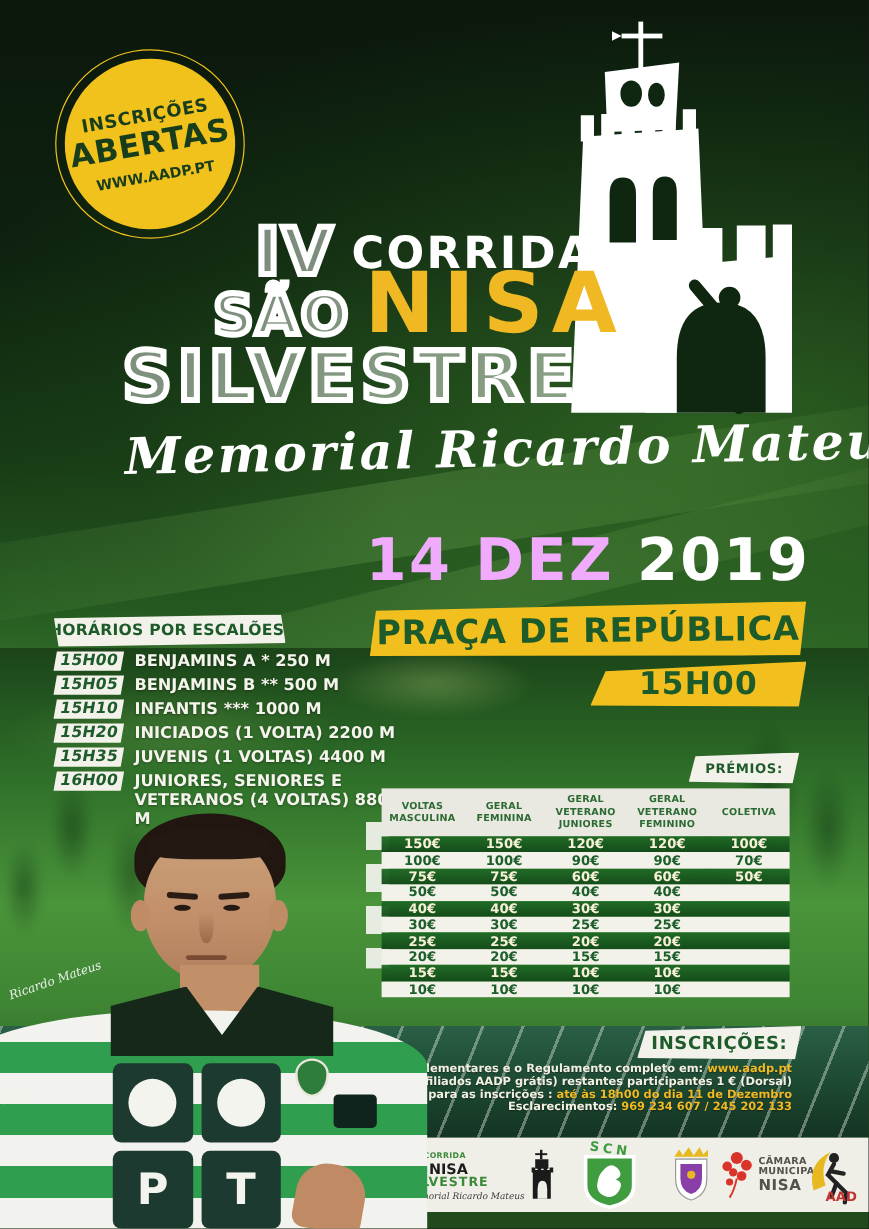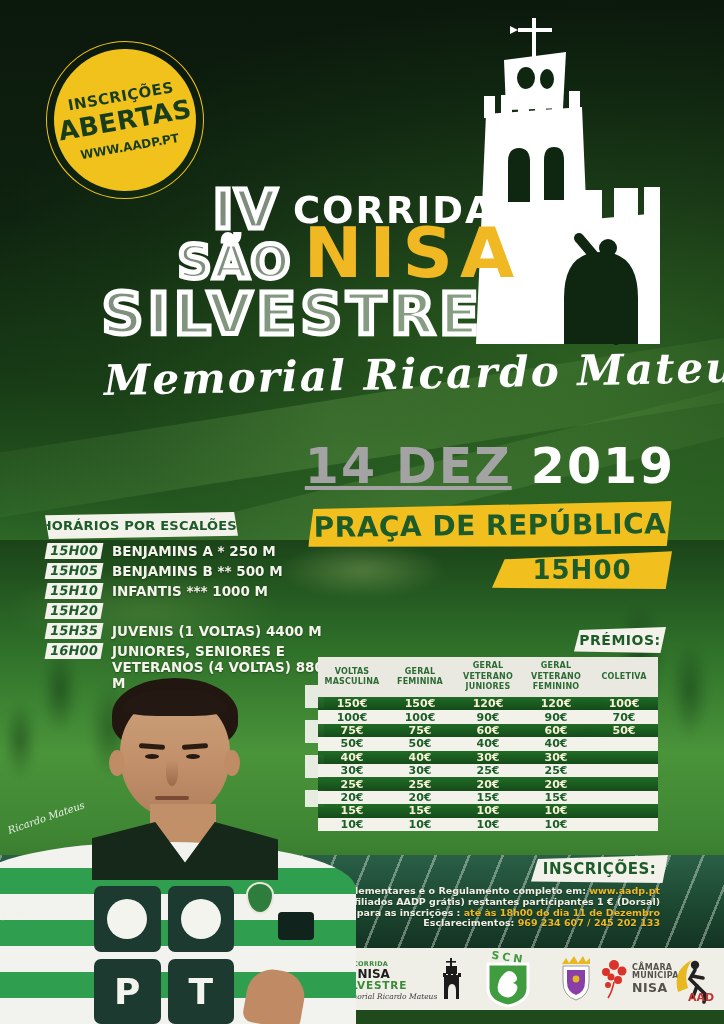--- a/index.html
+++ b/index.html
@@ -56,36 +56,36 @@
   .w-corrida{font-size:37px;font-weight:900;color:#fff;letter-spacing:2px;line-height:1;}
   .w-sao{font-size:46px;letter-spacing:2px;padding-bottom:3px;}
   .w-nisa{font-size:70px;font-weight:900;color:#f0b822;letter-spacing:7px;line-height:1;}
   .w-silvestre{font-size:57px;letter-spacing:5px;}
   .memorial{position:absolute;left:104px;top:350px;width:580px;
     font-family:"DejaVu Serif","Liberation Serif",serif;font-style:italic;font-weight:bold;
     font-size:42px;color:#fff;letter-spacing:2px;transform:rotate(-1.2deg);white-space:nowrap;}
   
   .date-line{position:absolute;left:300px;top:442px;width:380px;text-align:center;
     font-size:49px;font-weight:900;letter-spacing:2px;line-height:1;white-space:nowrap;}
-  .date-line .d1{color:#a3a3a3;text-decoration:underline;}
+  .date-line .d1{color:#f0abfc;}
   .date-line .d2{color:#fff;}
   .banner{position:absolute;background:#f2c01e;display:flex;align-items:center;justify-content:center;}
   .loc-banner{left:308px;top:503px;width:364px;height:45px;
     clip-path:polygon(1.5% 9%,100% 0%,98.5% 100%,0% 93%);transform:rotate(-.6deg);}
   .loc-banner span{font-size:28px;font-weight:900;color:#1d5b2a;letter-spacing:.5px;white-space:nowrap;}
   .time-banner{left:492px;top:550px;width:180px;height:39px;
     clip-path:polygon(7% 24%,100% 3%,96.5% 100%,0% 97%);}
   .time-banner span{font-size:26px;font-weight:900;color:#1d5b2a;letter-spacing:1px;}
   .white-banner{position:absolute;background:#f3f2ea;display:flex;align-items:center;justify-content:center;}
   .sched-banner{left:45px;top:512px;width:193px;height:27px;
     clip-path:polygon(0% 12%,98% 0%,100% 88%,2% 100%);}
   .sched-banner span{font-size:13px;font-weight:800;color:#1d5b2a;letter-spacing:.2px;white-space:nowrap;}
   .premios-banner{left:574px;top:627px;width:92px;height:26px;
     clip-path:polygon(6% 12%,100% 0%,94% 100%,0% 94%);}
-  .premios-banner span{font-size:14px;font-weight:900;color:#1d5b2a;letter-spacing:.5px;}
+  .premios-banner span{font-size:11px;font-weight:900;color:#1d5b2a;letter-spacing:.5px;}
   .insc-banner{left:531px;top:855px;width:137px;height:28px;
     clip-path:polygon(5% 14%,100% 0%,96% 100%,0% 95%);}
   .insc-banner span{font-size:15px;font-weight:900;color:#1d5b2a;letter-spacing:.5px;}
   
   .sched-list{position:absolute;left:46px;top:543px;width:300px;}
   .sched-row{display:flex;align-items:flex-start;margin-bottom:4px;}
   .time-chip{flex:0 0 52px;background:#f3f2ea;color:#1d5b2a;font-size:13px;font-weight:900;
     text-align:center;transform:skewX(-10deg);padding:0 2px;line-height:16px;letter-spacing:.2px;}
   .sched-label{margin-left:10px;color:#f5f4ec;font-size:13.5px;font-weight:700;line-height:16px;
     max-width:230px;text-shadow:0 1px 2px rgba(0,0,0,.35);}
@@ -245,20 +245,21 @@
       <div class="sched-row">
         <span class="time-chip">15H05</span>
         <span class="sched-label">BENJAMINS B ** 500 M</span>
       </div>
       <div class="sched-row">
         <span class="time-chip">15H10</span>
         <span class="sched-label">INFANTIS *** 1000 M</span>
       </div>
       <div class="sched-row">
         <span class="time-chip">15H20</span>
+        <span class="sched-label">INICIADOS (1 VOLTA) 2200 M</span>
       </div>
       <div class="sched-row">
         <span class="time-chip">15H35</span>
         <span class="sched-label">JUVENIS (1 VOLTAS) 4400 M</span>
       </div>
       <div class="sched-row">
         <span class="time-chip">16H00</span>
         <span class="sched-label">JUNIORES, SENIORES E VETERANOS (4 VOLTAS) 8800 M</span>
       </div>
     </div>

